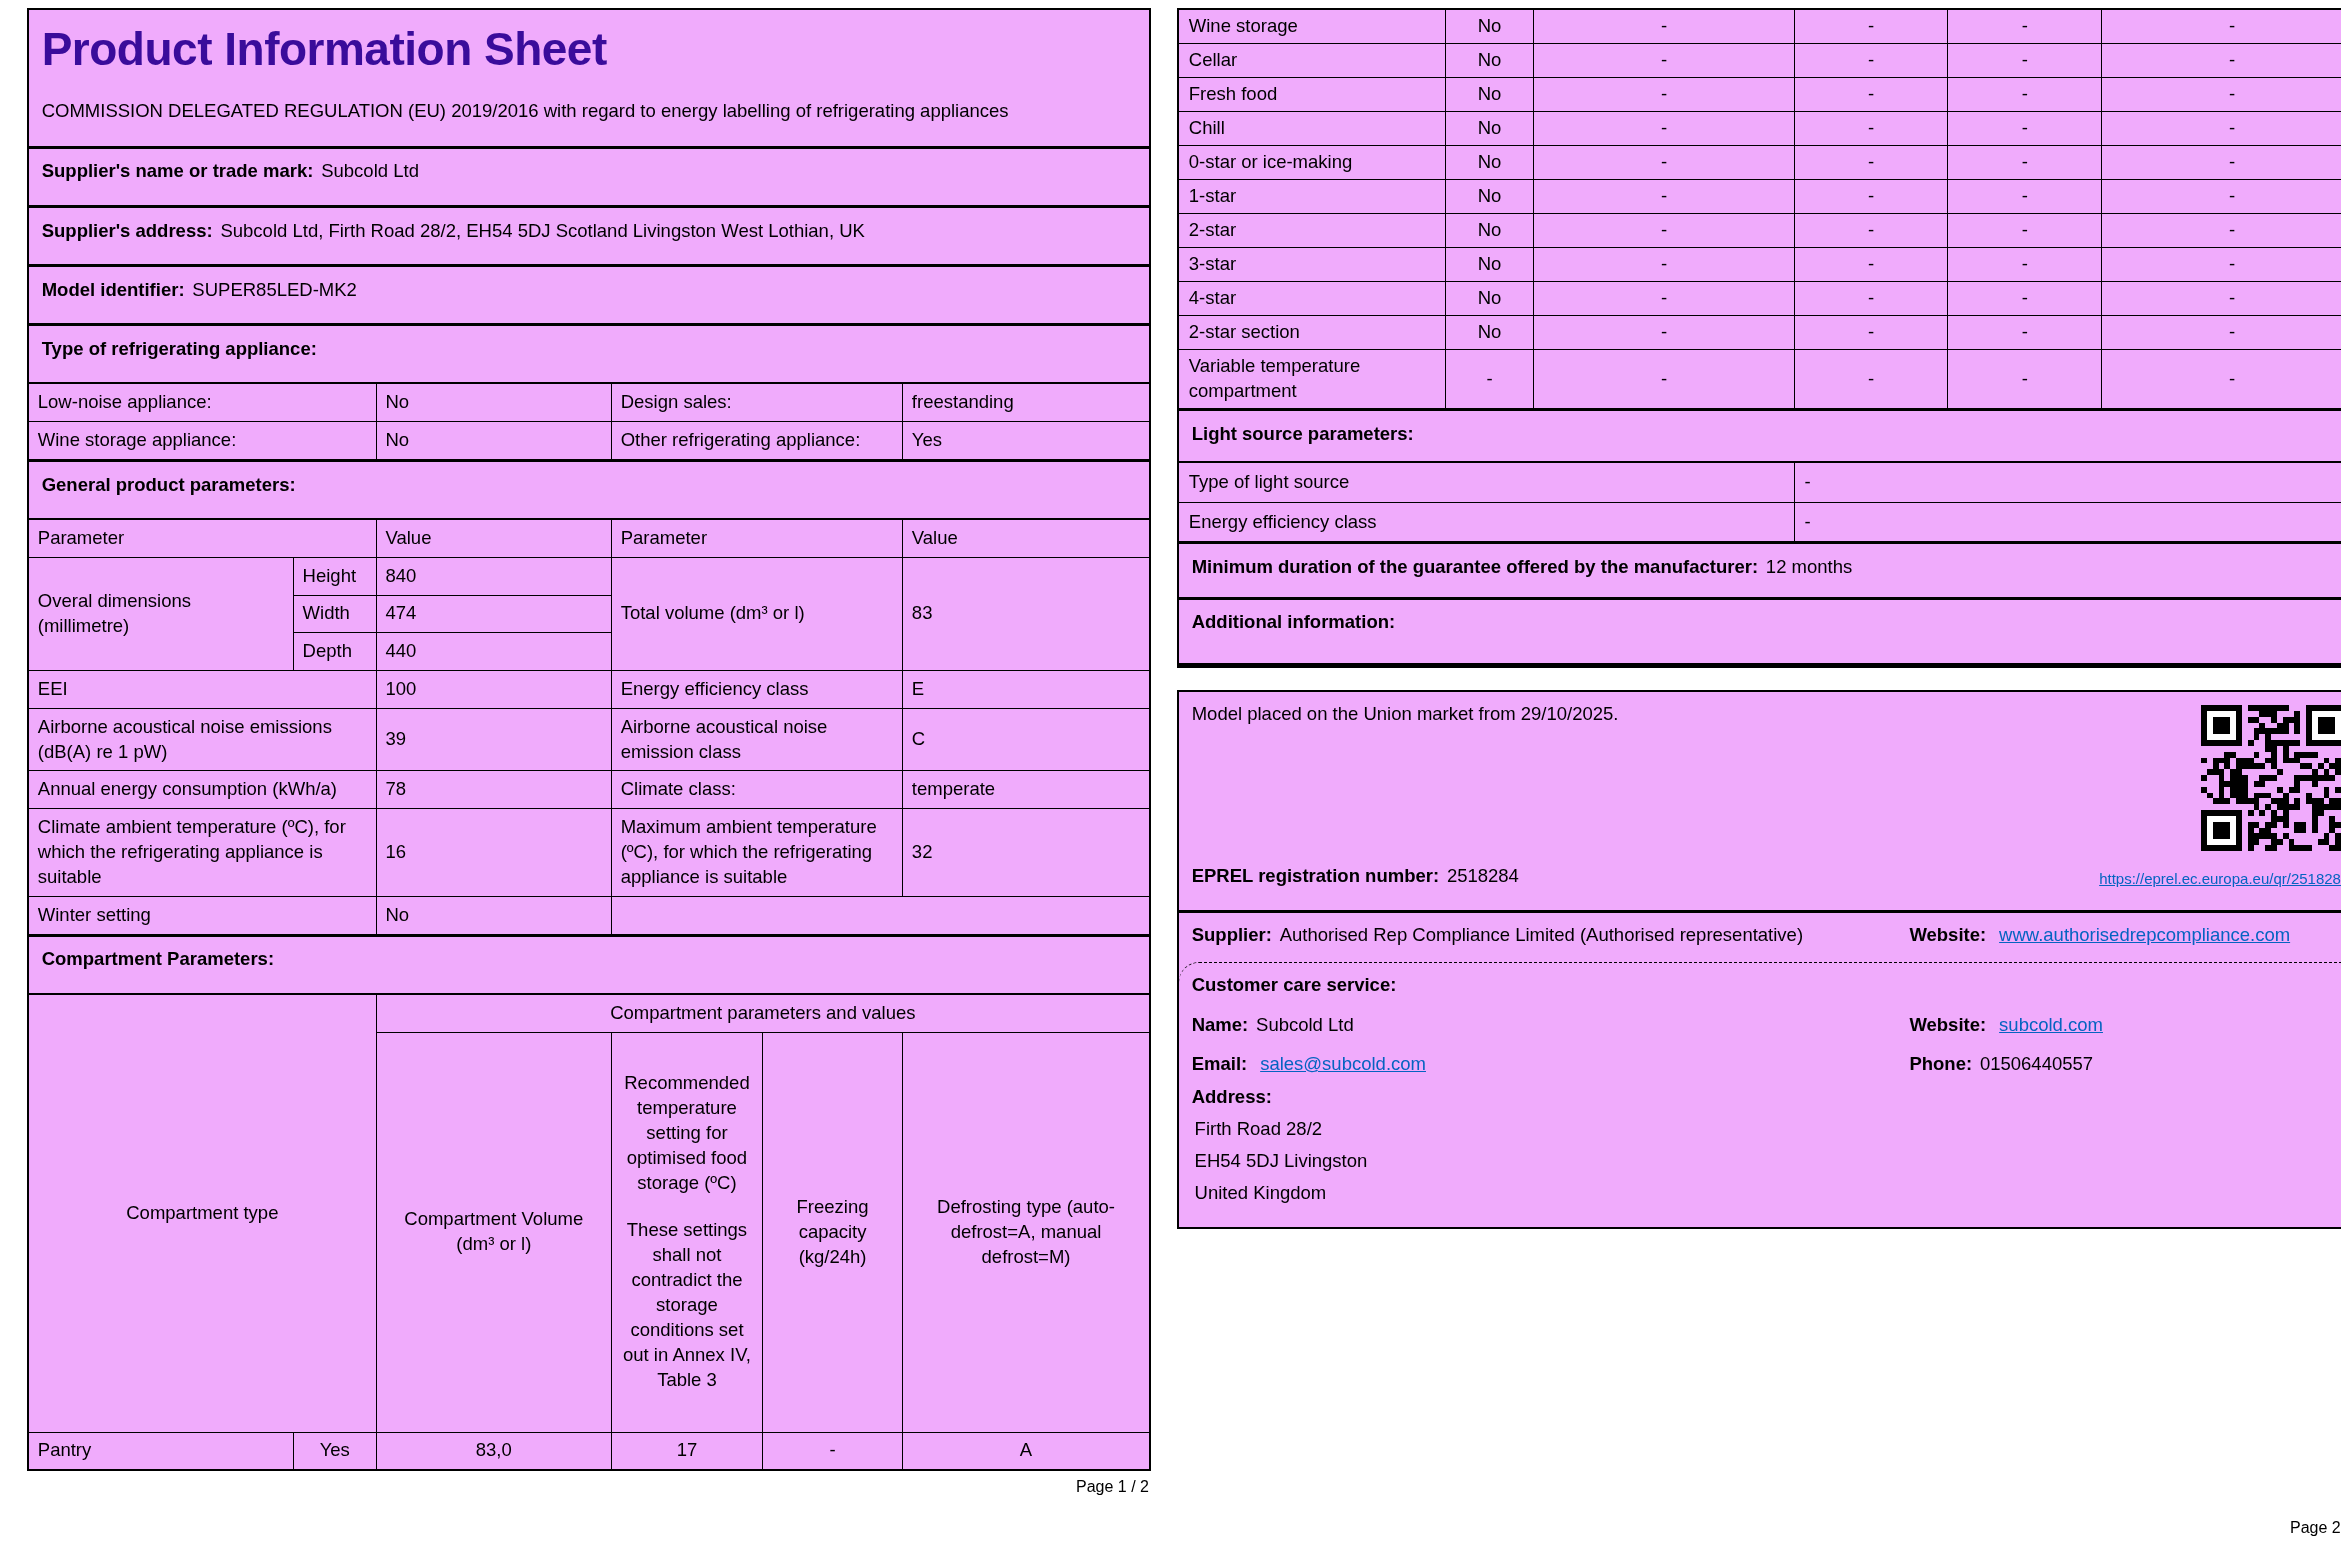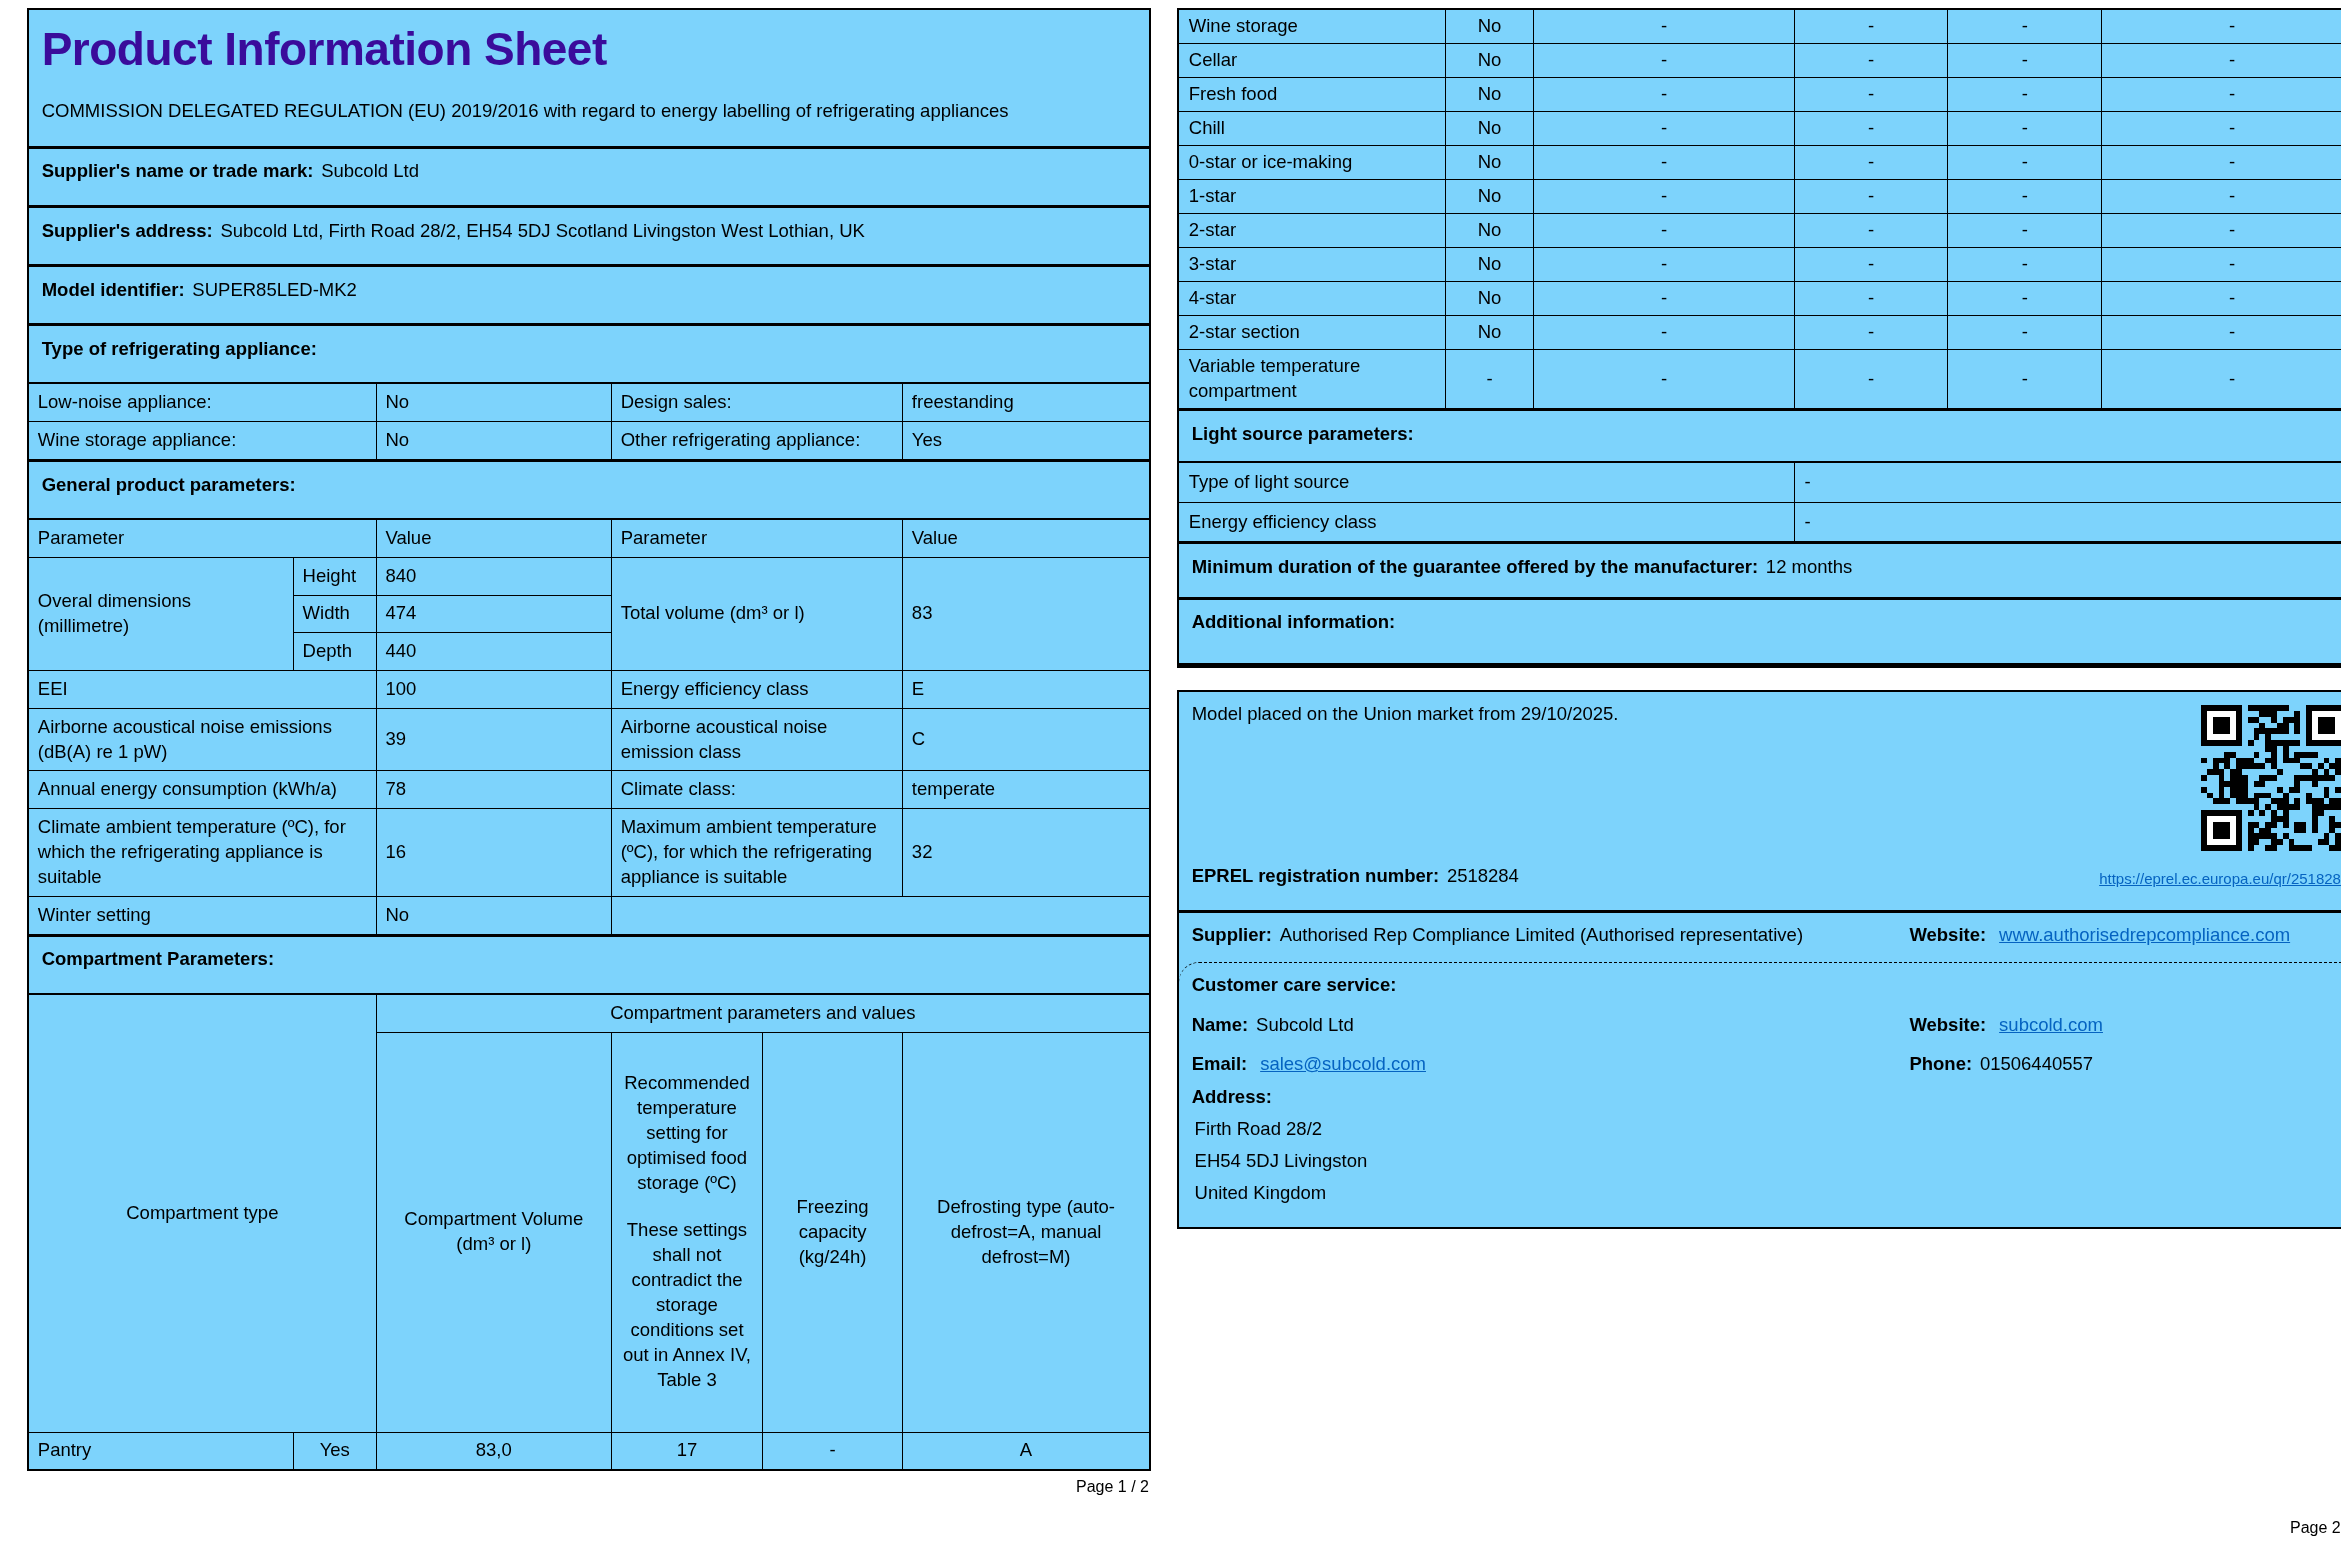--- a/index.html
+++ b/index.html
@@ -6,21 +6,21 @@
     --title:#3a0c9b; --link:#0563c1; --text:#000000; --border:#000000; --background:#ffffff;
   }
   *{box-sizing:border-box;}
   html,body{margin:0;padding:0;}
   body{width:2342px;height:1561px;background:var(--background);overflow:hidden;}
   .canvas{position:relative;width:2342px;height:1561px;font-family:"Liberation Sans",sans-serif;
           font-size:18.5px;line-height:1.35;color:var(--text);}
   .page{position:absolute;top:7.8px;}
   .p1{left:27px;width:1124px;}
   .p2{left:1177px;width:1187px;}
-  .sheet{border:2px solid var(--border);background:#7dd3fc;}
+  .sheet{border:2px solid var(--border);background:#f0abfc;}
   .sec{border-bottom:3.9px solid var(--border);padding:10.7px 12.7px 20.5px;}
   .sec.last{border-bottom:none;}
   .sec.tight{padding:0;}
   h1.title{margin:4.9px 0 21.5px;font-size:46px;line-height:1.08;color:var(--title);
            font-weight:bold;letter-spacing:-0.5px;}
   .reg{line-height:1.55;}
   .kv b{font-weight:bold;}
   .kv .val{margin-left:7.8px;margin-top:20px;}
   .heading{font-weight:bold;}
   table{border-collapse:collapse;width:100%;table-layout:fixed;}

